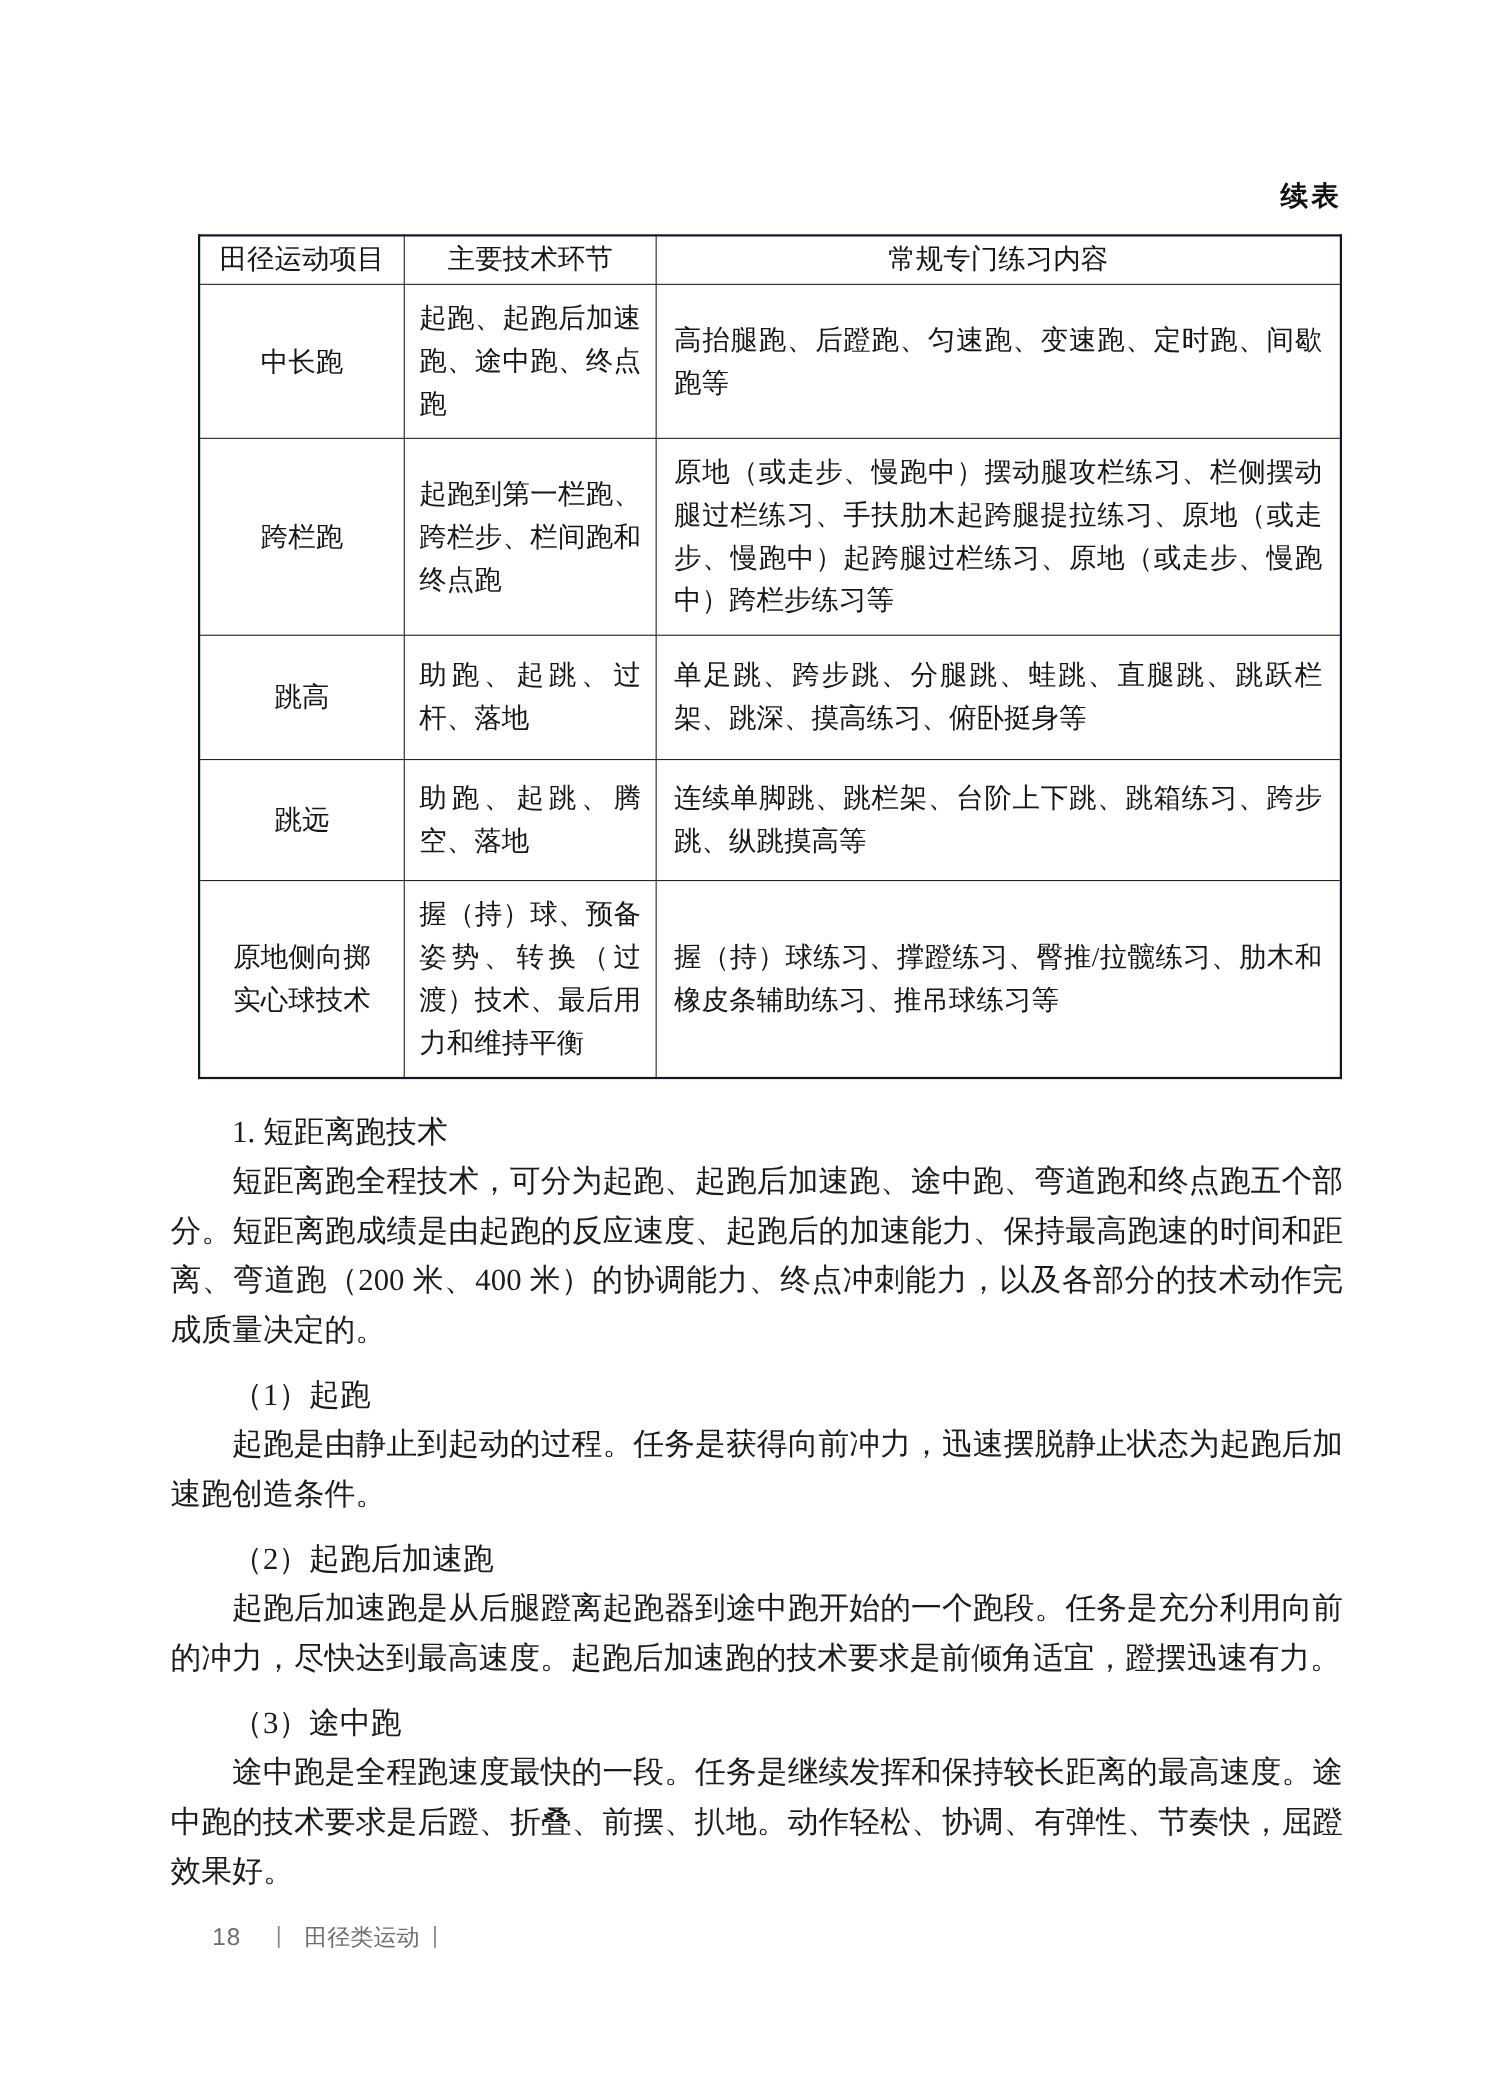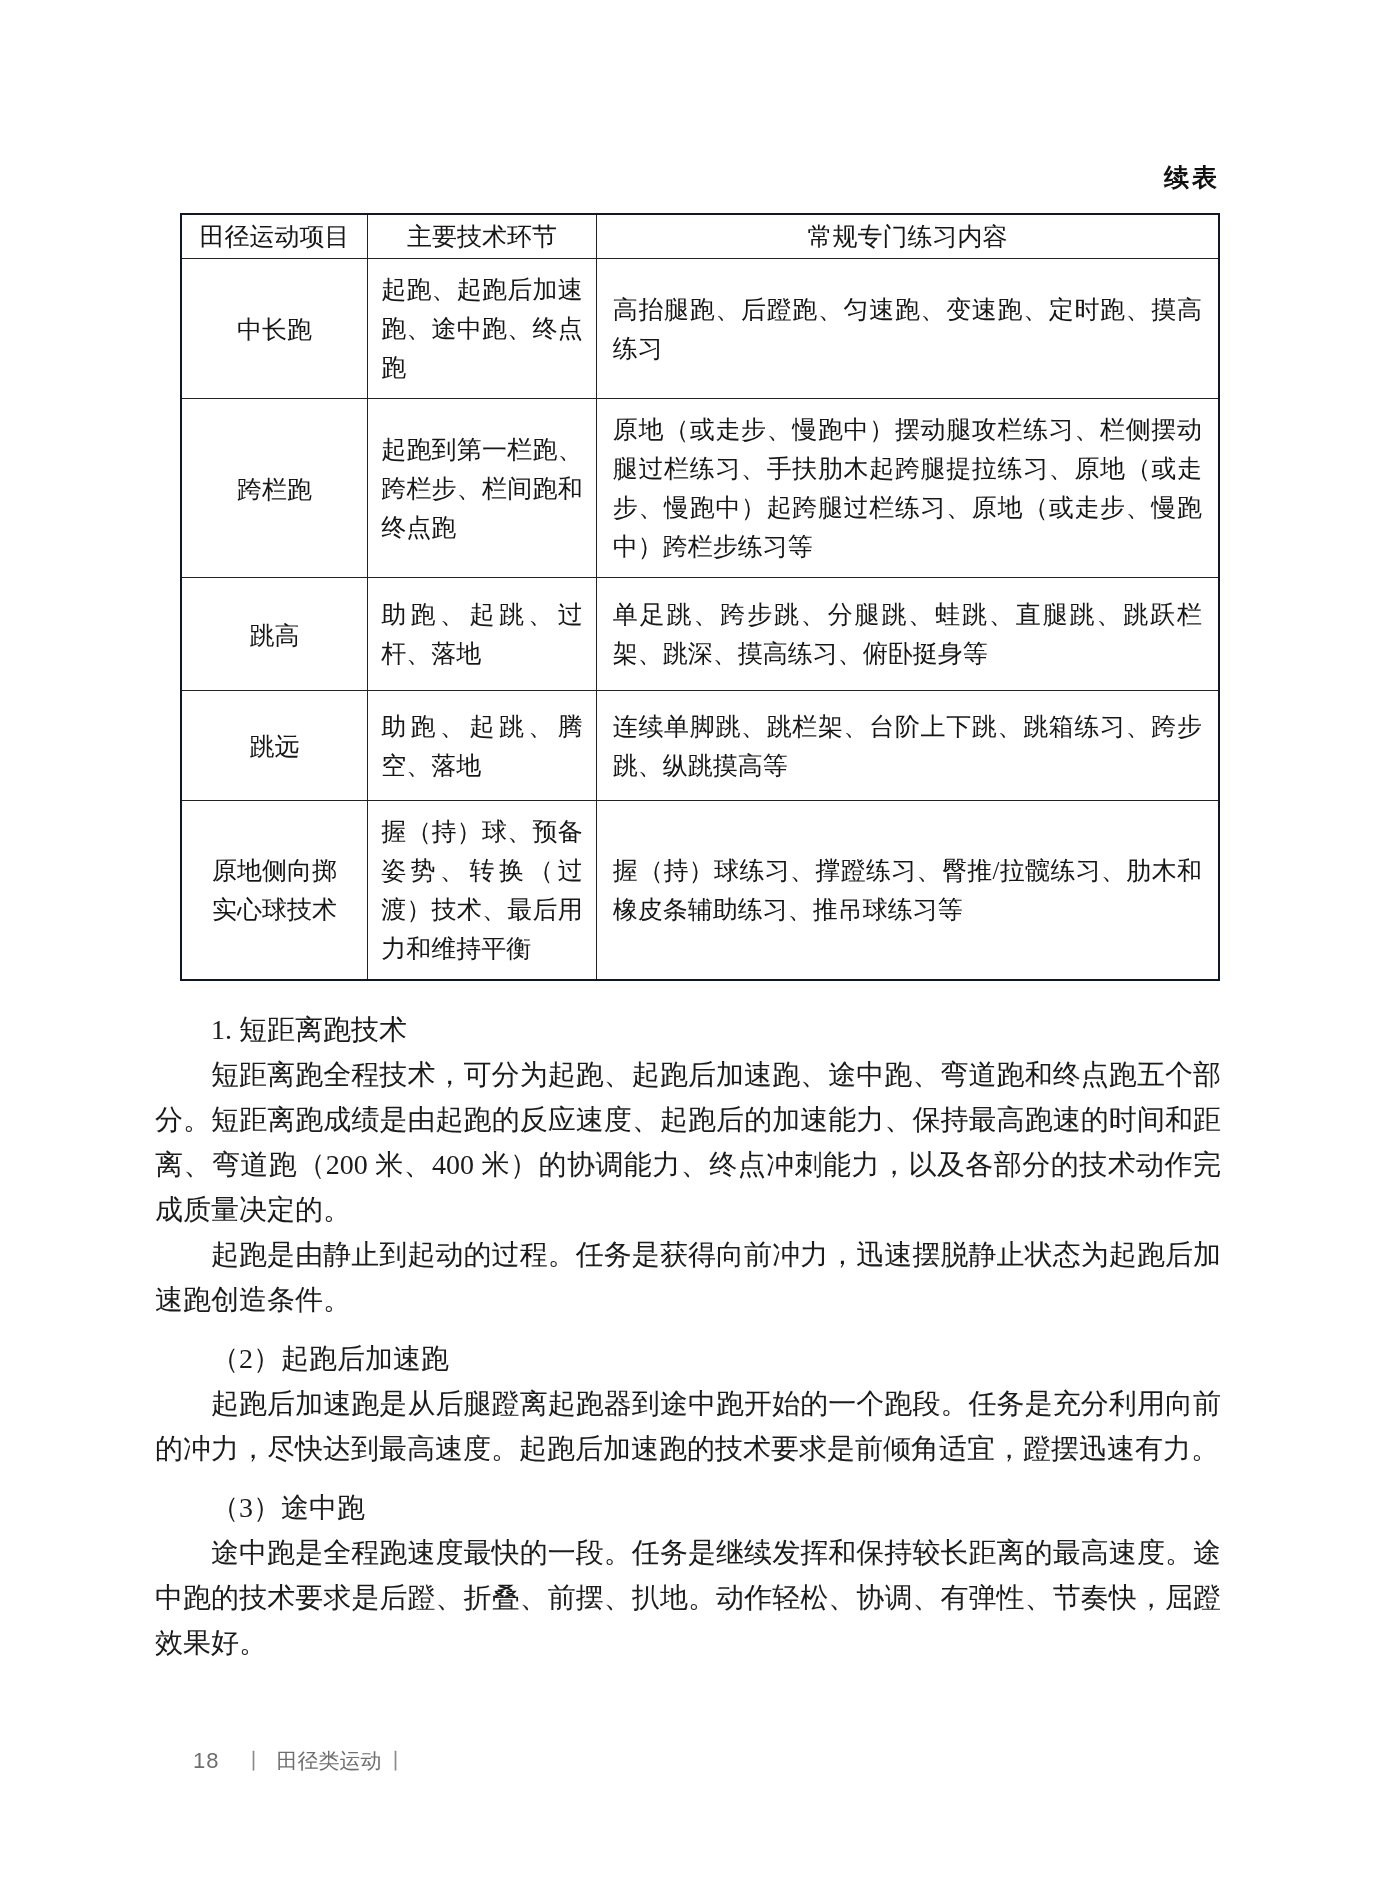--- a/index.html
+++ b/index.html
@@ -64,21 +64,21 @@
       <tr>
         <th>田径运动项目</th>
         <th>主要技术环节</th>
         <th>常规专门练习内容</th>
       </tr>
     </thead>
     <tbody>
       <tr class="r0">
         <td class="c-event"><span class="evt">中长跑</span></td>
         <td class="c-tech">起跑、起跑后加速跑、途中跑、终点跑</td>
-        <td class="c-prac">高抬腿跑、后蹬跑、匀速跑、变速跑、定时跑、摸高练习</td>
+        <td class="c-prac">高抬腿跑、后蹬跑、匀速跑、变速跑、定时跑、间歇跑等</td>
       </tr>
       <tr class="r1">
         <td class="c-event"><span class="evt">跨栏跑</span></td>
         <td class="c-tech">起跑到第一栏跑、跨栏步、栏间跑和终点跑</td>
         <td class="c-prac">原地（或走步、慢跑中）摆动腿攻栏练习、栏侧摆动腿过栏练习、手扶肋木起跨腿提拉练习、原地（或走步、慢跑中）起跨腿过栏练习、原地（或走步、慢跑中）跨栏步练习等</td>
       </tr>
       <tr class="r2">
         <td class="c-event"><span class="evt">跳高</span></td>
         <td class="c-tech">助跑、起跳、过杆、落地</td>
         <td class="c-prac">单足跳、跨步跳、分腿跳、蛙跳、直腿跳、跳跃栏架、跳深、摸高练习、俯卧挺身等</td>
@@ -92,20 +92,21 @@
         <td class="c-event"><span class="evt">原地侧向掷实心球技术</span></td>
         <td class="c-tech">握（持）球、预备姿势、转换（过渡）技术、最后用力和维持平衡</td>
         <td class="c-prac">握（持）球练习、撑蹬练习、臀推/拉髋练习、肋木和橡皮条辅助练习、推吊球练习等</td>
       </tr>
     </tbody>
   </table>
 
   <div class="bodytext">
     <h3>1. 短距离跑技术</h3>
     <p>短距离跑全程技术，可分为起跑、起跑后加速跑、途中跑、弯道跑和终点跑五个部分。短距离跑成绩是由起跑的反应速度、起跑后的加速能力、保持最高跑速的时间和距离、弯道跑（200 米、400 米）的协调能力、终点冲刺能力，以及各部分的技术动作完成质量决定的。</p>
+    <h3>（1）起跑</h3>
     <p>起跑是由静止到起动的过程。任务是获得向前冲力，迅速摆脱静止状态为起跑后加速跑创造条件。</p>
     <h3>（2）起跑后加速跑</h3>
     <p>起跑后加速跑是从后腿蹬离起跑器到途中跑开始的一个跑段。任务是充分利用向前的冲力，尽快达到最高速度。起跑后加速跑的技术要求是前倾角适宜，蹬摆迅速有力。</p>
     <h3>（3）途中跑</h3>
     <p>途中跑是全程跑速度最快的一段。任务是继续发挥和保持较长距离的最高速度。途中跑的技术要求是后蹬、折叠、前摆、扒地。动作轻松、协调、有弹性、节奏快，屈蹬效果好。</p>
   </div>
 
   <div class="footer">
     <span class="pagenum">18</span>
     <span class="bar sep-l">丨</span>

